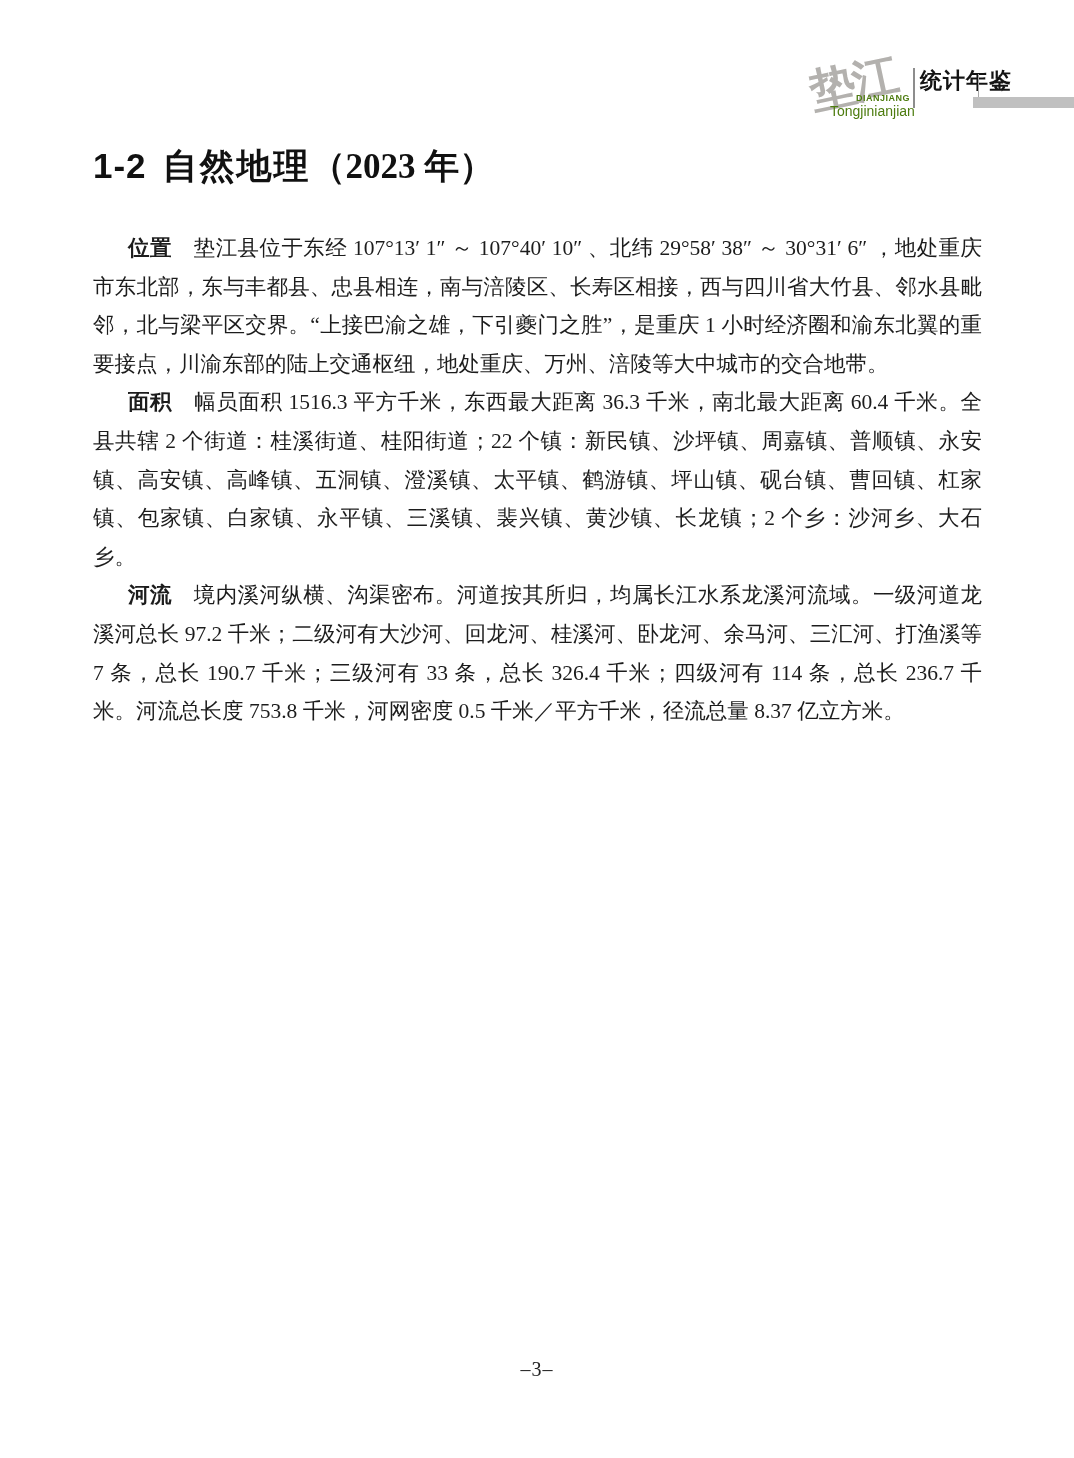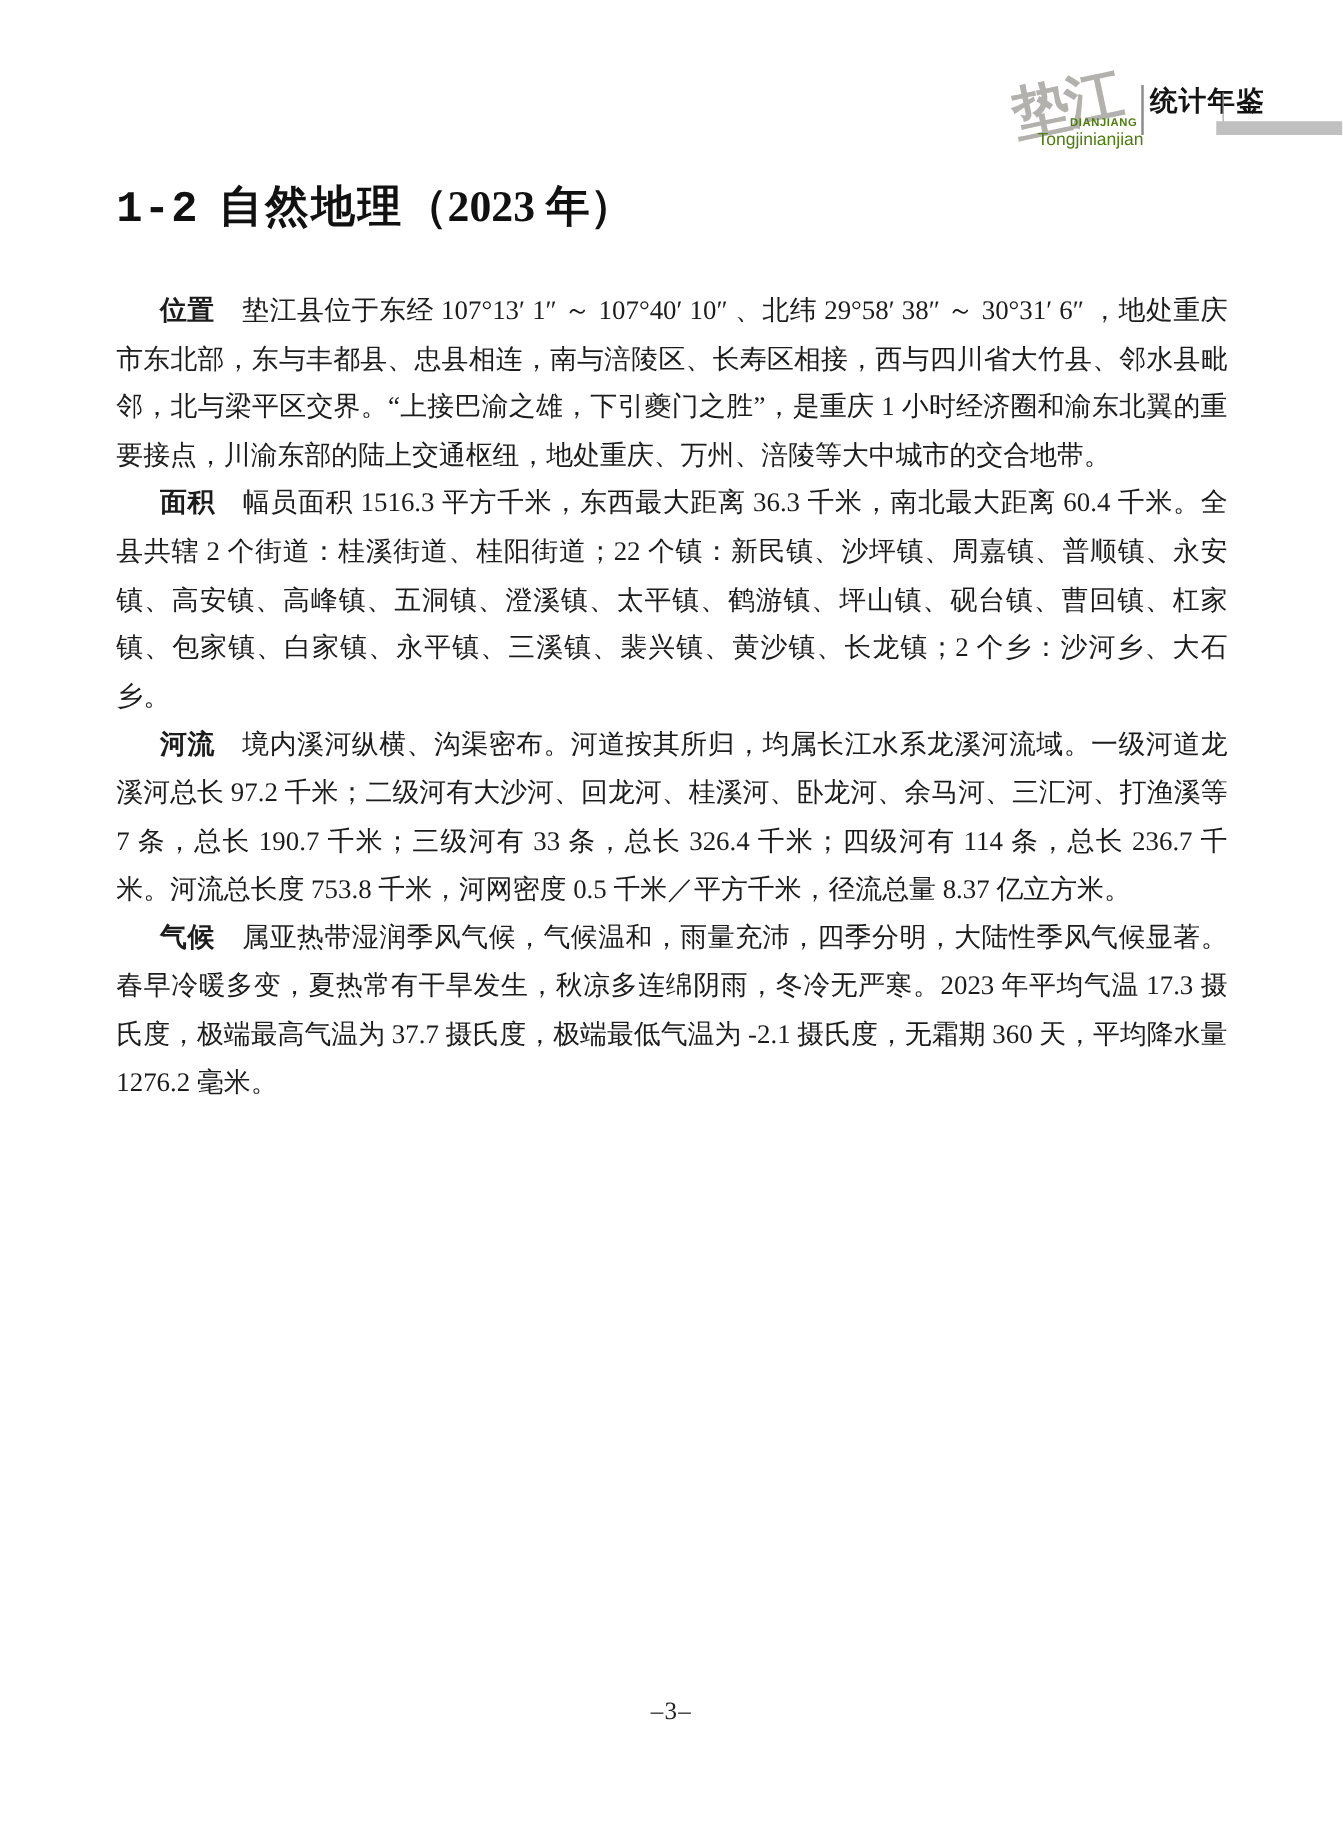--- a/index.html
+++ b/index.html
@@ -74,21 +74,21 @@
     position: absolute;
     left: 93px;
     top: 142px;
     margin: 0;
     font-size: 35px;
     line-height: 48px;
     white-space: nowrap;
     color: #111111;
   }
   .title-num {
-    font-family: Liberation Mono, monospace;
+    font-family: Liberation Sans, sans-serif;
     font-weight: bold;
     letter-spacing: 1px;
   }
   .title-text {
     font-family: "Liberation Sans", sans-serif;
     font-weight: bold;
     margin-left: 16px;
     letter-spacing: 2px;
   }
   .title-year {
@@ -145,18 +145,17 @@
   <div class="header-bar"></div>
 
   <h1 class="doc-title">
     <span class="title-num">1-2</span><span class="title-text">自然地理</span><span class="title-year">（2023 年）</span>
   </h1>
 
   <main class="content">
     <p><span class="para-label">位置</span><span class="para-text">垫江县位于东经 107°13′ 1″ ～ 107°40′ 10″ 、北纬 29°58′ 38″ ～ 30°31′ 6″ ，地处重庆市东北部，东与丰都县、忠县相连，南与涪陵区、长寿区相接，西与四川省大竹县、邻水县毗邻，北与梁平区交界。“上接巴渝之雄，下引夔门之胜”，是重庆 1 小时经济圈和渝东北翼的重要接点，川渝东部的陆上交通枢纽，地处重庆、万州、涪陵等大中城市的交合地带。</span></p>
     <p><span class="para-label">面积</span><span class="para-text">幅员面积 1516.3 平方千米，东西最大距离 36.3 千米，南北最大距离 60.4 千米。全县共辖 2 个街道：桂溪街道、桂阳街道；22 个镇：新民镇、沙坪镇、周嘉镇、普顺镇、永安镇、高安镇、高峰镇、五洞镇、澄溪镇、太平镇、鹤游镇、坪山镇、砚台镇、曹回镇、杠家镇、包家镇、白家镇、永平镇、三溪镇、裴兴镇、黄沙镇、长龙镇；2 个乡：沙河乡、大石乡。</span></p>
     <p><span class="para-label">河流</span><span class="para-text">境内溪河纵横、沟渠密布。河道按其所归，均属长江水系龙溪河流域。一级河道龙溪河总长 97.2 千米；二级河有大沙河、回龙河、桂溪河、卧龙河、余马河、三汇河、打渔溪等 7 条，总长 190.7 千米；三级河有 33 条，总长 326.4 千米；四级河有 114 条，总长 236.7 千米。河流总长度 753.8 千米，河网密度 0.5 千米／平方千米，径流总量 8.37 亿立方米。</span></p>
-    <p><span class="para-label">气候</span><span class="para-text">属亚热带湿润季风气候，气候温和，雨量充沛，四季分明，大陆性季风气候显著。春早冷暖多变，夏热常有干旱发生，秋凉多连绵阴雨，冬冷无严寒。2023 年平均气温 17.3 摄氏度，极端最高气温为 37.7 摄氏度，极端最低气温为 -2.1 摄氏度，无霜期 360 天，平均降水量 1276.2 毫米。</span></p>
   </main>
 
   <div class="page-number">–3–</div>
 
 </div>
 
 </body></html>

